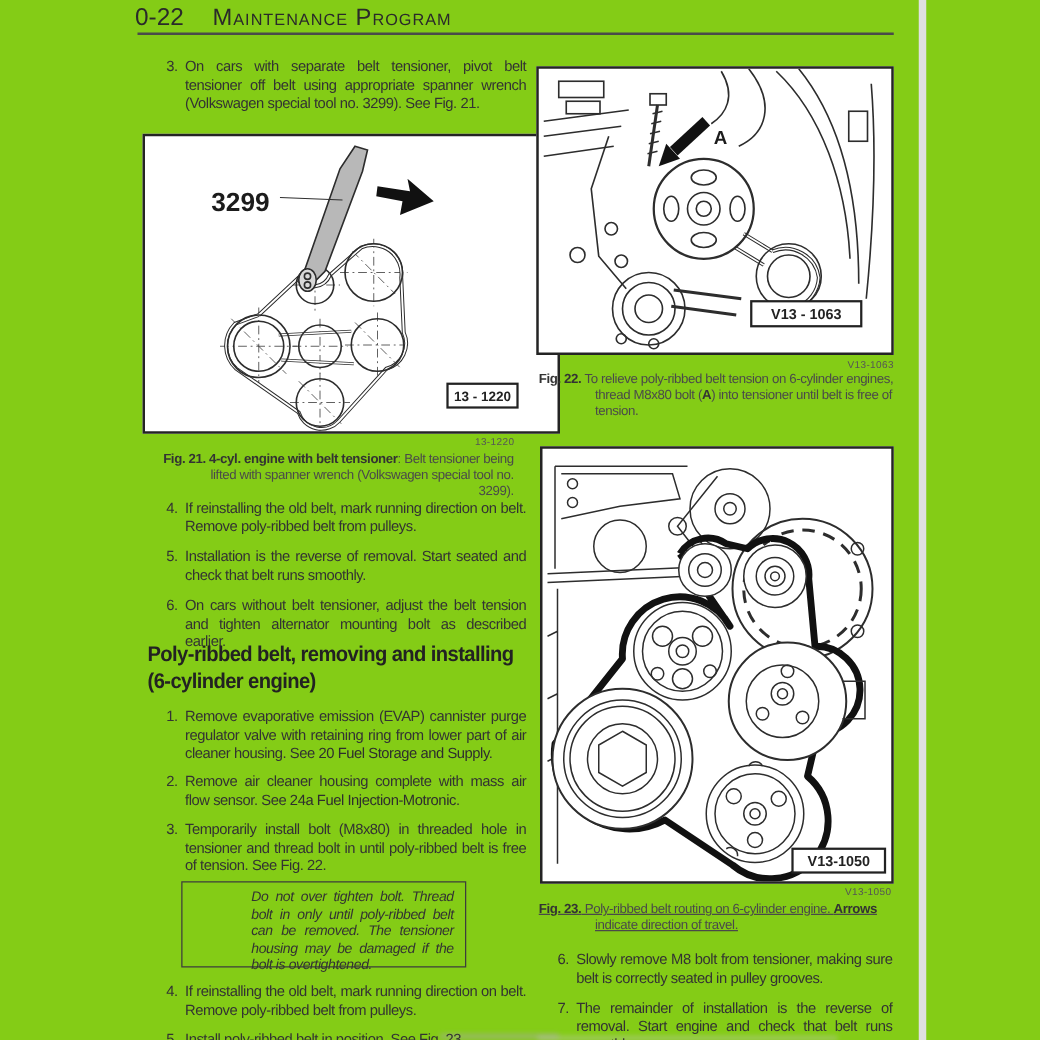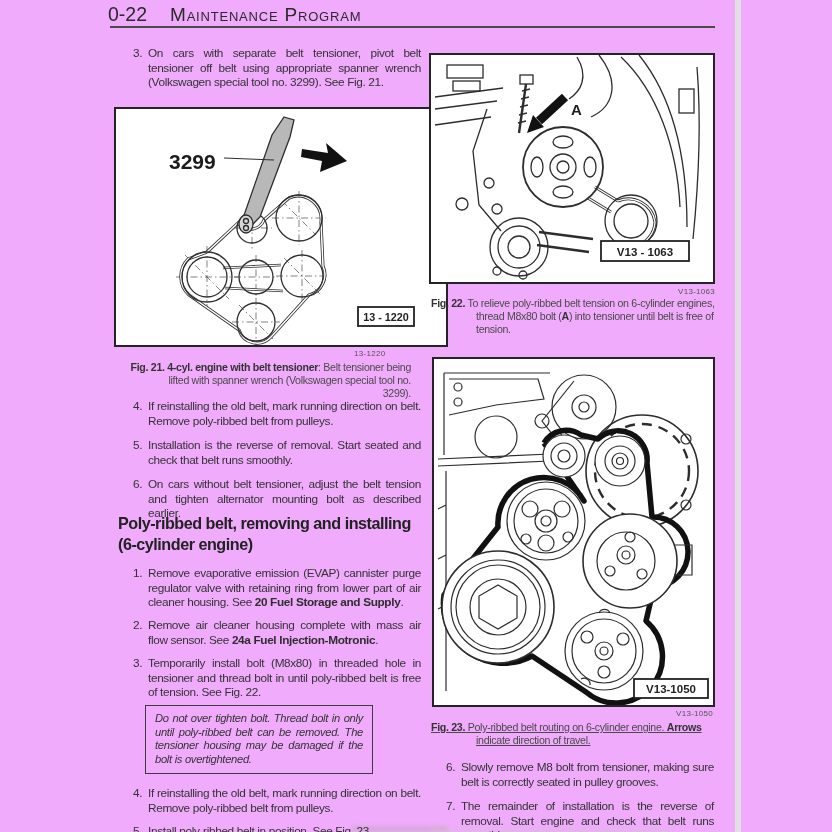--- a/index.html
+++ b/index.html
@@ -1,45 +1,45 @@
 <!DOCTYPE html>
 <html><head>
 <meta charset="utf-8">
 <style>
   * { margin:0; padding:0; box-sizing:border-box; }
   body { background:#ffffff; font-family:"Liberation Sans","DejaVu Sans",sans-serif; }
-  .page { position:relative; width:832px; height:832px; background:#f0abfc; overflow:hidden; color:#333; }
+  .page { position:relative; width:832px; height:832px; background:#84cc16; overflow:hidden; color:#333; }
 
   
   .pgnum { position:absolute; left:108px; top:3px; font-size:19.5px; color:#2a2a2a; letter-spacing:0; }
   .ptitle { position:absolute; left:170px; top:4px; font-size:19px; font-variant:small-caps; letter-spacing:0.8px; color:#2a2a2a; }
   .hrule { position:absolute; left:110px; top:26px; width:605px; height:2px; background:#4a4a4a; }
 
   
   .scanband { position:absolute; left:735px; top:0; width:6px; height:832px; background:#e0e0e0; }
   .smudge1 { position:absolute; left:352px; top:827px; width:95px; height:4px; background:#a8a8a8; filter:blur(2px); opacity:.55; }
   .smudge2 { position:absolute; left:430px; top:829px; width:240px; height:3px; background:#c6c6c6; filter:blur(2px); opacity:.5; }
 
   
   .li { position:absolute; display:flex; font-size:11.8px; line-height:14.5px; letter-spacing:-0.35px; color:#333; }
   .li .num { flex:none; width:15px; }
   .li .txt { flex:1; text-align:justify; }
   .colL .li { left:133px; width:288px; }
   .colR .li { left:446px; width:268px; }
   .colR .li .num { width:15px; }
-  b.inb { font-weight:bold; color:#2e2e2e; }
+  b.inb { font-weight:normal; color:#2e2e2e; }
 
   .heading { position:absolute; left:118px; top:513px; font-size:17px; font-weight:bold; line-height:21px;
              letter-spacing:-0.5px; color:#222; transform:scaleX(0.95); transform-origin:left top; white-space:nowrap; }
 
   
   .caution { position:absolute; left:145px; top:705px; width:228px; height:69px; border:1.5px solid #3d3d3d;
              padding:6px 9px 0 9px; font-style:italic; font-size:11.2px; line-height:13.6px; letter-spacing:-0.3px; color:#333; }
   .caution .ct { font-weight:bold; margin-bottom:1px; }
-  .caution .cb { text-align:justify; }
+  .caution .cb { text-align:justify;margin-left:46px; }
 
   
   .figframe { position:absolute; border:2px solid #242424; background:#fff; }
   .figframe svg { display:block; width:100%; height:100%; }
   .plate-small { position:absolute; font-size:8px; color:#555; letter-spacing:0.3px; }
   .cap { position:absolute; font-size:10.6px; line-height:13.2px; letter-spacing:-0.3px; color:#4a4a4a; }
   .cap .cb1 { font-weight:bold; color:#333; }
   svg text { font-family:"Liberation Sans","DejaVu Sans",sans-serif; }
 </style>
 </head>
@@ -95,21 +95,21 @@
           <line x1="92" y1="49" x2="142" y2="51" stroke-width="1"></line>
         </g>
         <text x="37" y="60" font-size="21" font-weight="bold" fill="#1c1c1c">3299</text>
         <polygon points="170,40 196,44 194,34 215,52 188,63 190,52 169,48" fill="#111"></polygon>
         <g>
           <rect x="226" y="198" width="56" height="19" fill="#fff" stroke="#222" stroke-width="1.8"></rect>
           <text x="254" y="211.5" font-size="10.8" font-weight="600" fill="#222" text-anchor="middle">13 - 1220</text>
         </g>
       </svg>
     </div>
-    <div class="plate-small" style="left:354px; top:349px;text-align:center;">13-1220</div>
+    <div class="plate-small" style="left:380px; top:349px;text-align:center;">13-1220</div>
 
     <div class="cap" style="left:109px; top:361px; width:302px; padding-left:55px; text-indent:-55px;text-align:right;">
       <span class="cb1">Fig. 21. 4-cyl. engine with belt tensioner</span><span>: Belt tensioner being lifted with spanner wrench (Volkswagen special tool no. 3299).</span>
     </div>
 
     <div class="li" style="top:399px;">
       <span class="num">4.</span>
       <span class="txt">If reinstalling the old belt, mark running direction on belt. Remove poly-ribbed belt from pulleys.</span>
     </div>
     <div class="li" style="top:438px;">

